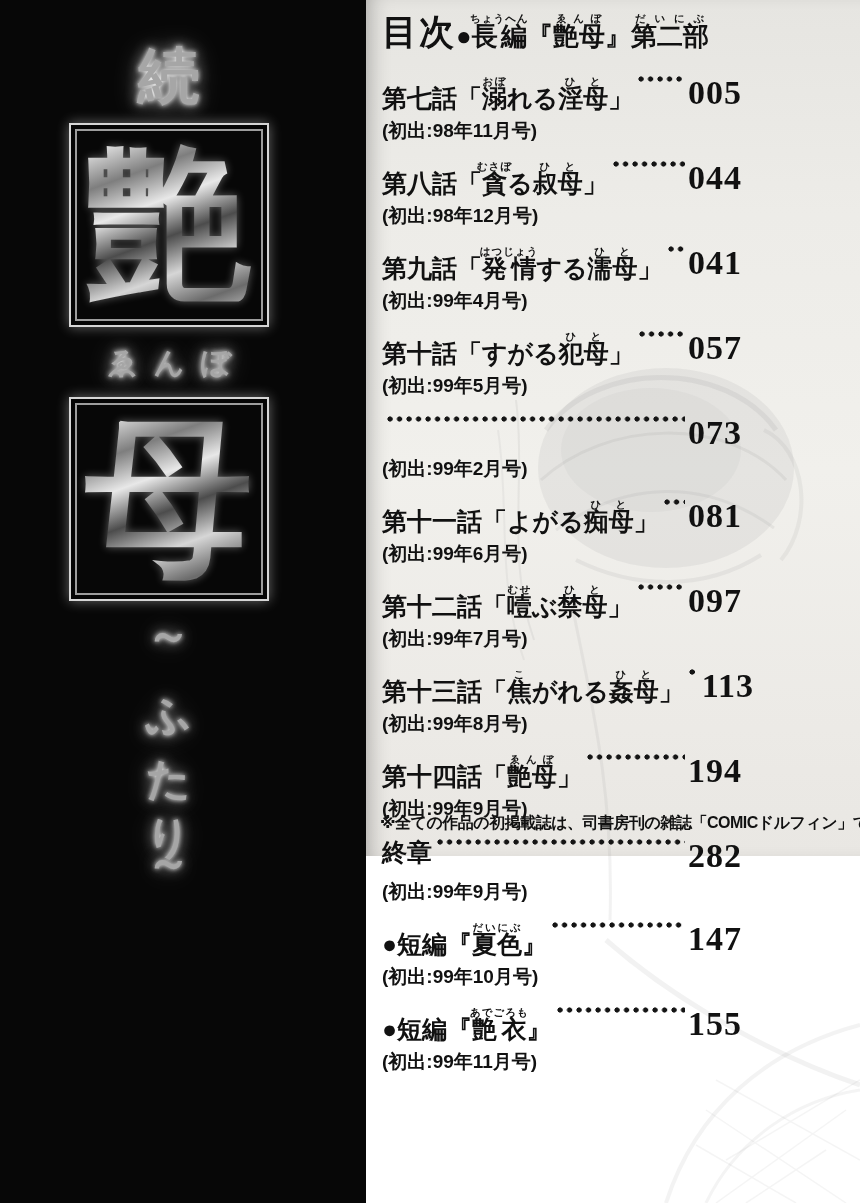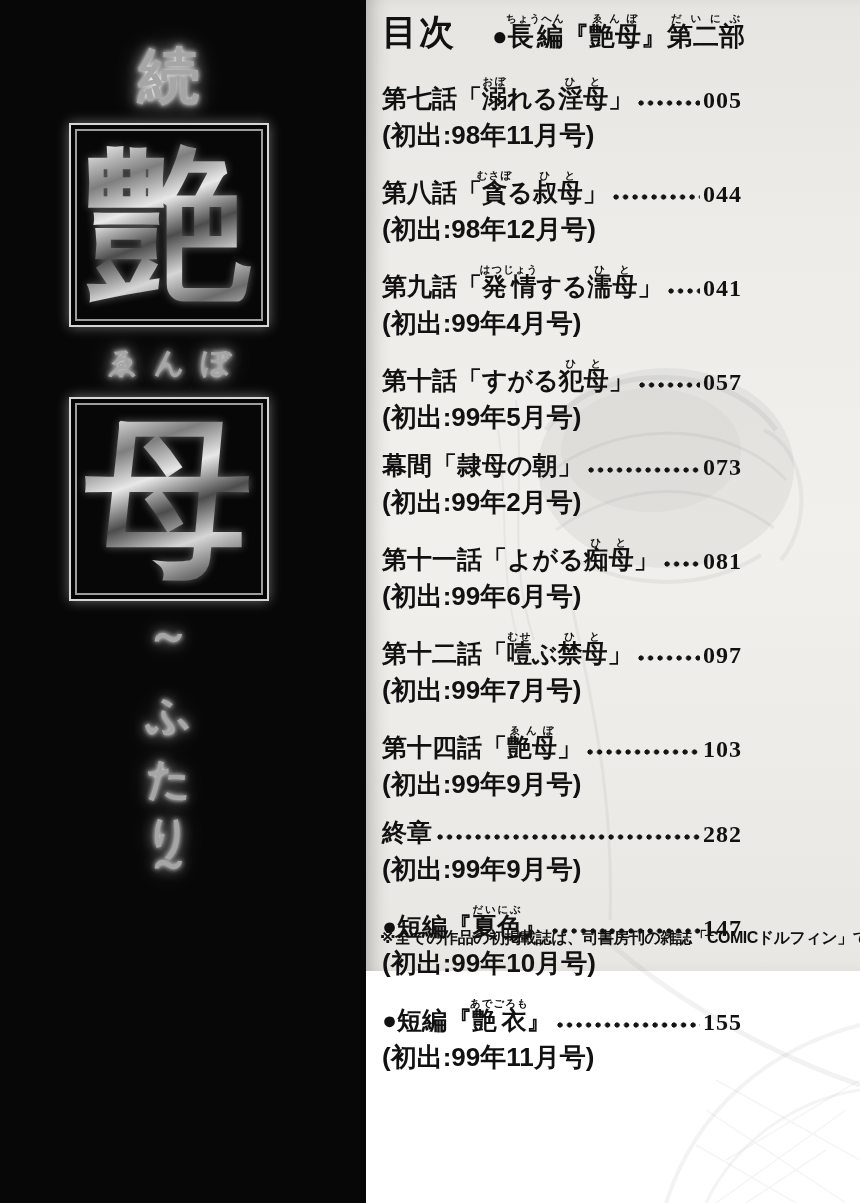--- a/index.html
+++ b/index.html
@@ -38,50 +38,50 @@
     filter: drop-shadow(0 0 4px rgba(255,255,255,.35));
   }
   .spine-furigana { font-size: 30px; letter-spacing: 16px; margin-top: 16px; text-indent: 16px; }
   .spine-subtitle {
     writing-mode: vertical-rl; text-orientation: upright;
     font-size: 44px; letter-spacing: 8px; margin-top: 16px; line-height: 1;
   }
 
   
   .page {
-    position: absolute; left: 366px; top: 0; width: 494px; height: 971px;
+    position: absolute; left: 366px; top: 0; width: 494px; height: 856px;
     background: linear-gradient(180deg, #e6e5e1 0%, #edecE8 25%, #f1f0ec 55%, #eceae6 85%, #e9e7e3 100%);
     box-shadow: inset 16px 0 22px -14px rgba(0,0,0,.30);
   }
   .page svg.bgfig { position: absolute; left: 0; top: 0; width: 494px; height: 1203px; }
 
   .toc { position: relative; width: 100%; height: 100%; padding: 12px 0 0 16px; color: #111; }
 
   .toc-header { display: flex; align-items: flex-end; margin-bottom: 24px; }
   .toc-heading { font-size: 35px; font-weight: bold; line-height: 1.15; letter-spacing: 2px; }
-  .toc-series { font-size: 26px; font-weight: bold; line-height: 1.1; margin-left: 36px; padding-bottom: 2px; }
+  .toc-series { font-size: 26px; font-weight: bold; line-height: 1.1; padding-bottom: 2px; }
 
   ruby { ruby-position: over; }
   rt { font-size: 10.5px; font-weight: bold; letter-spacing: 1px; }
 
   .entries { width: 360px; }
   .entry { margin-bottom: 17px; }
-  .entry-row { display: flex; align-items: flex-end; }
+  .entry-row { display: flex; align-items: flex-start; }
   .entry-title { font-size: 25px; font-weight: bold; line-height: 1.08; white-space: nowrap; }
   .leader {
     flex: 1 1 auto; min-width: 10px; height: 6px;
     margin: 0 3px 6px 5px;
     background-image: radial-gradient(circle at 3px 3px, #141414 2.3px, transparent 2.9px);
     background-size: 9.5px 6px; background-repeat: repeat-x;
   }
   .pagenum {
     font-family: "Liberation Serif", "DejaVu Serif", serif;
-    font-size: 24px; font-weight: bold; line-height: 1; letter-spacing: 1px;
-  }
-  .entry-note { font-size: 26px; font-weight: bold; margin-top: 6px; letter-spacing: 0; }
+    font-size: 34px; font-weight: bold; line-height: 1; letter-spacing: 1px;
+  }
+  .entry-note { font-size: 19px; font-weight: bold; margin-top: 6px; letter-spacing: 0; }
 
   .footnote {
     position: absolute; left: 14px; bottom: 22px; width: 474px;
     font-size: 16px; font-weight: bold; letter-spacing: -0.5px; color: #111;
     white-space: nowrap;
   }
 </style>
 </head>
 <body>
 
@@ -165,21 +165,20 @@
     <div class="entry-row">
       <span class="entry-title">第十話「すがる<ruby>犯母<rt>ひと</rt></ruby>」</span>
       <span class="leader"></span>
       <span class="pagenum">057</span>
     </div>
     <div class="entry-note">(初出:99年5月号)</div>
   </div>
 
   <div class="entry">
     <div class="entry-row">
-      <span class="entry-title">幕間「隷母の朝」</span>
       <span class="leader"></span>
       <span class="pagenum">073</span>
     </div>
     <div class="entry-note">(初出:99年2月号)</div>
   </div>
 
   <div class="entry">
     <div class="entry-row">
       <span class="entry-title">第十一話「よがる<ruby>痴母<rt>ひと</rt></ruby>」</span>
       <span class="leader"></span>
@@ -190,26 +189,34 @@
 
   <div class="entry">
     <div class="entry-row">
       <span class="entry-title">第十二話「<ruby>噎<rt>むせ</rt></ruby>ぶ<ruby>禁母<rt>ひと</rt></ruby>」</span>
       <span class="leader"></span>
       <span class="pagenum">097</span>
     </div>
     <div class="entry-note">(初出:99年7月号)</div>
   </div>
 
+  <div class="entry">
+    <div class="entry-row">
+      <span class="entry-title">第十三話「<ruby>焦<rt>こ</rt></ruby>がれる<ruby>姦母<rt>ひと</rt></ruby>」</span>
+      <span class="leader"></span>
+      <span class="pagenum">113</span>
+    </div>
+    <div class="entry-note">(初出:99年8月号)</div>
+  </div>
 
   <div class="entry">
     <div class="entry-row">
       <span class="entry-title">第十四話「<ruby>艶母<rt>ゑんぼ</rt></ruby>」</span>
       <span class="leader"></span>
-      <span class="pagenum">103</span>
+      <span class="pagenum">194</span>
     </div>
     <div class="entry-note">(初出:99年9月号)</div>
   </div>
 
   <div class="entry">
     <div class="entry-row">
       <span class="entry-title">終章</span>
       <span class="leader"></span>
       <span class="pagenum">282</span>
     </div>

